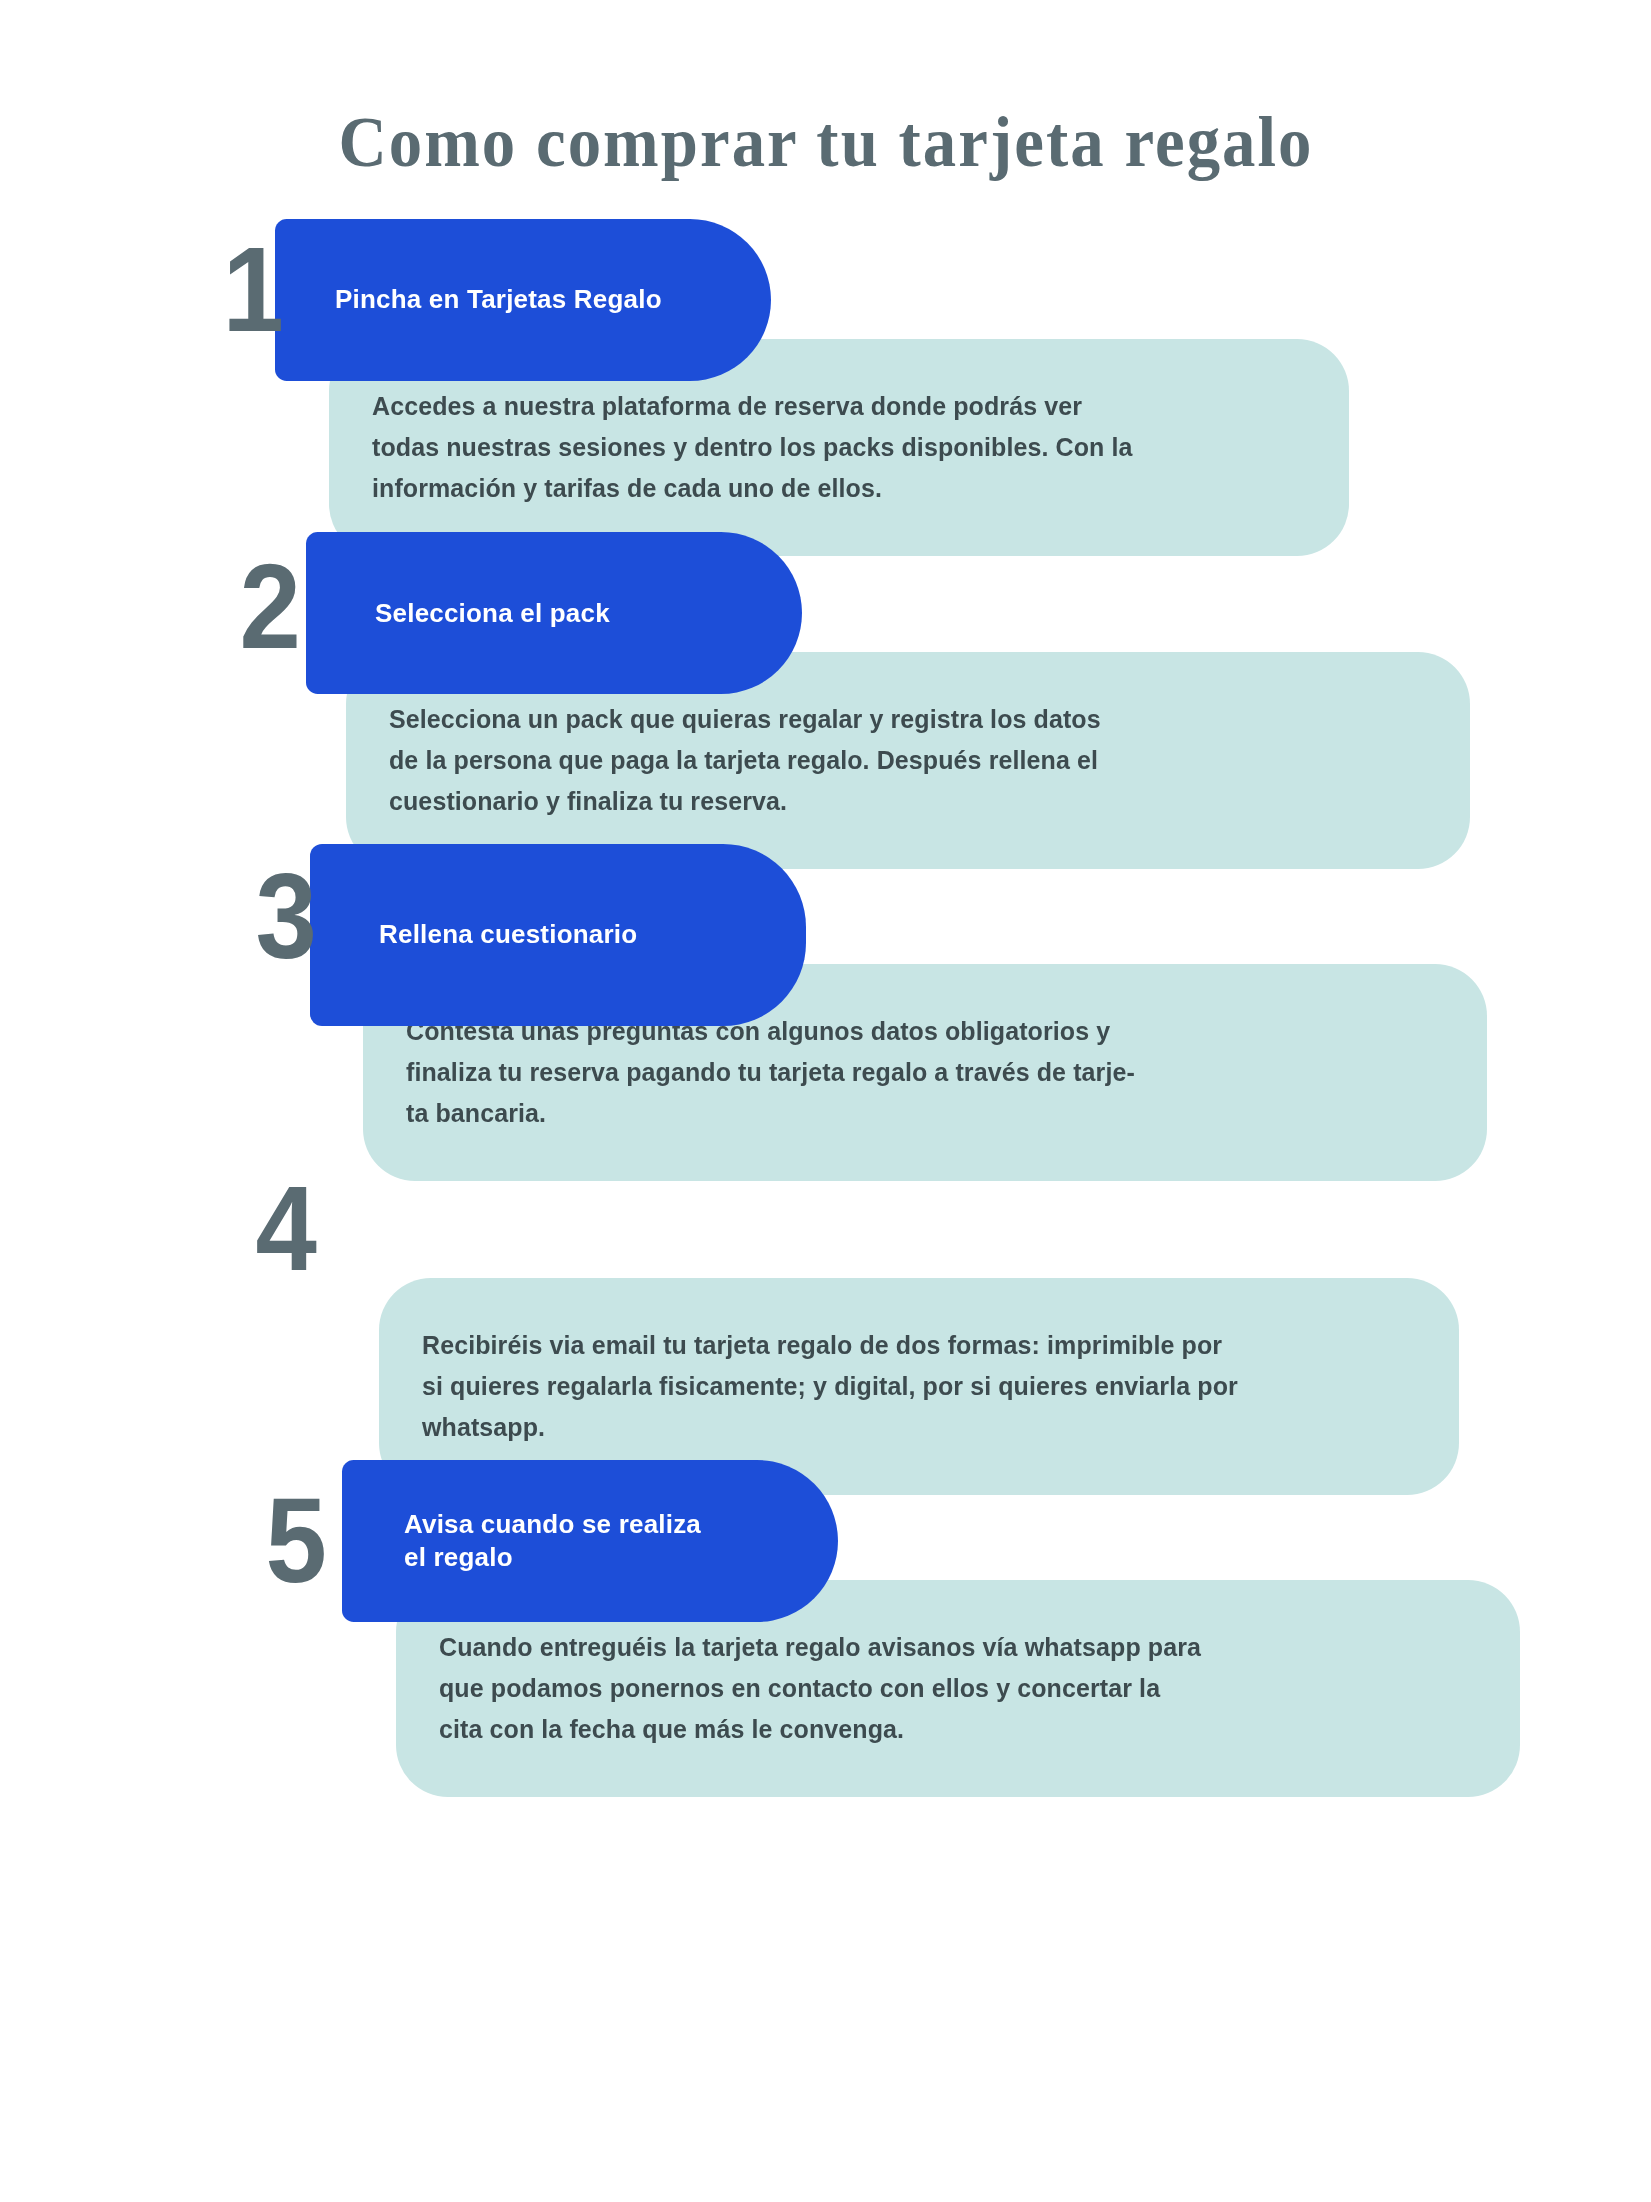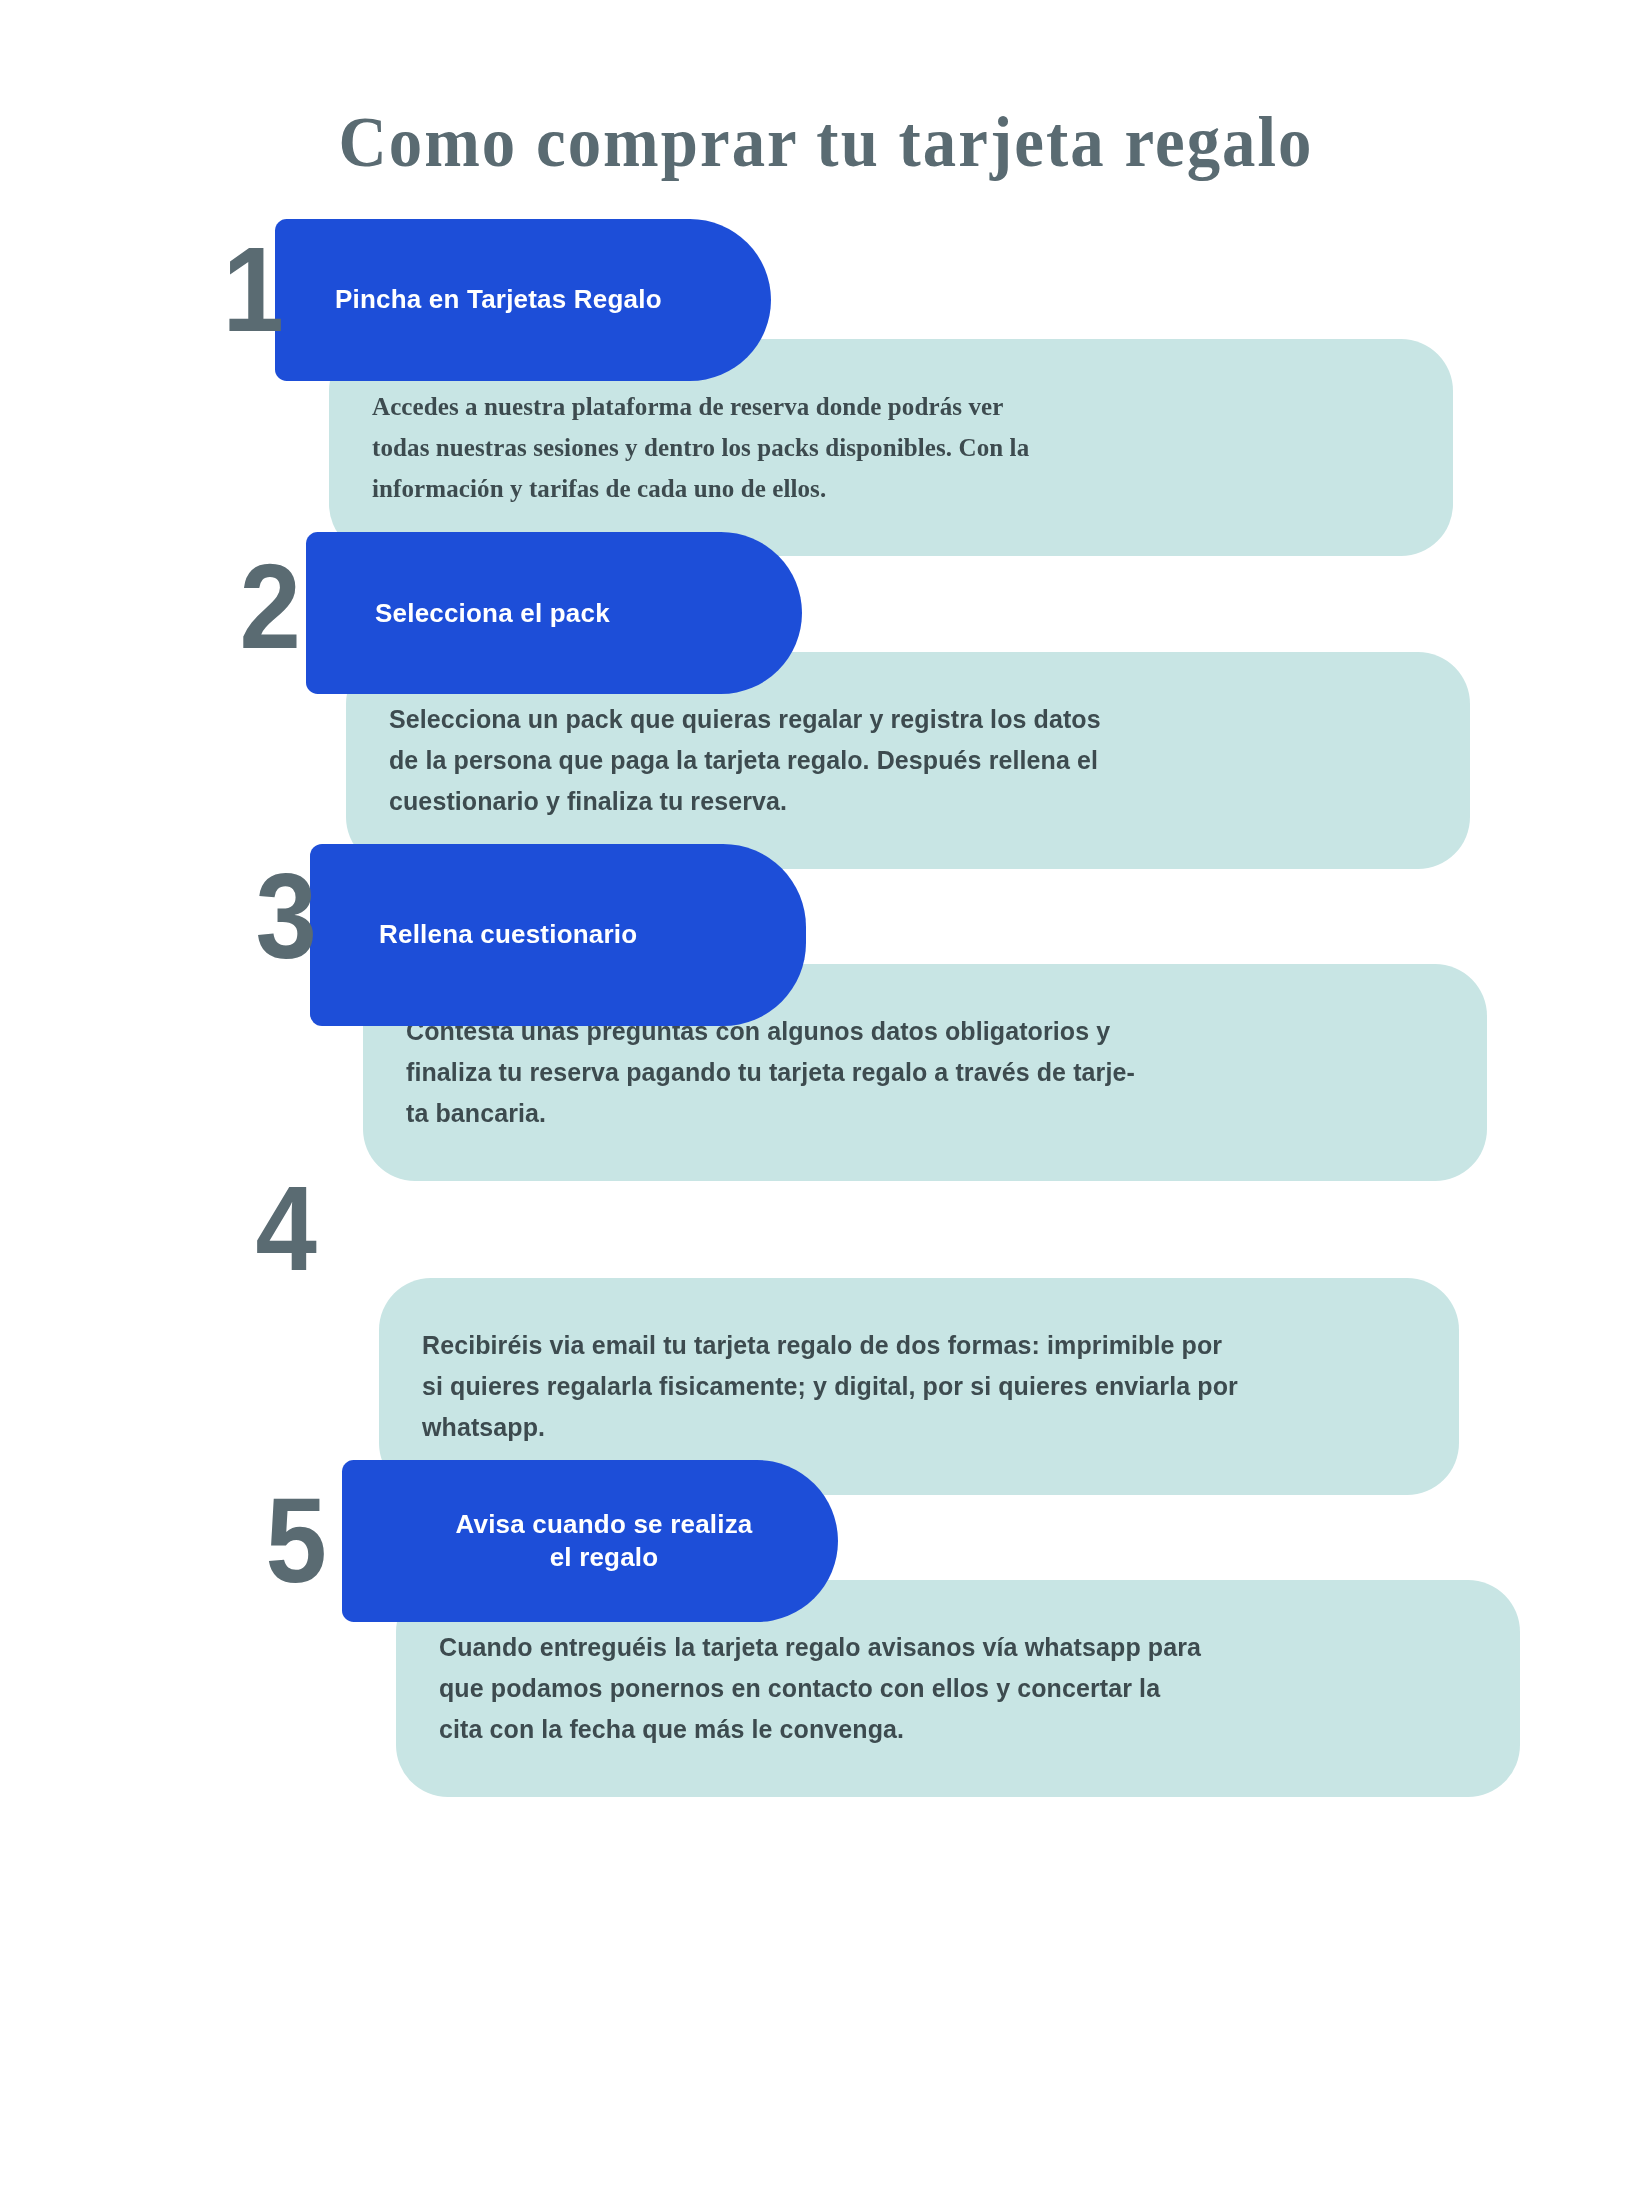--- a/index.html
+++ b/index.html
@@ -132,24 +132,23 @@
   .step-1 .step-header {
     left: 275px; top: 15.5px; width: 496px; height: 162px;
     border-radius: 12px 83px 83px 12px;
     padding-left: 60px;
   }
   .step-1 .notch {
     left: 275px; top: 15.5px; width: 62px; height: 162px;
     border-radius: 0 103px 103px 0 / 0 81px 81px 0;
   }
   .step-1 .step-body {
-    left: 329px; top: 136px; width: 1124px; height: 217px;
-    border-radius: 52px;
-    padding: 0 0 0 43px;
-    font-family: Liberation Serif, serif;
+    left: 329px; top: 136px; width: 1020px; height: 217px;
+    border-radius: 52px;
+    padding: 0 0 0 43px;
   }
 
   
   .step-2 .step-header {
     left: 306px; top: 12px; width: 496px; height: 162px;
     border-radius: 12px 83px 83px 12px;
     padding-left: 69px;
   }
   .step-2 .notch {
     left: 293px; top: 12px; width: 62px; height: 162px;
@@ -196,21 +195,21 @@
   
   .step-5 .step-header {
     left: 342px; top: 12px; width: 496px; height: 162px;
     border-radius: 12px 83px 83px 12px;
     padding-left: 62px;
   }
   .step-5 .notch {
     left: 342px; top: 12px; width: 62px; height: 162px;
     border-radius: 0 103px 103px 0 / 0 81px 81px 0;
   }
-  .step-5 .step-header .header-label { text-align: center; width: 400px; }
+  .step-5 .step-header .header-label { width: 400px; }
   .step-5 .step-body {
     left: 396px; top: 132px; width: 1124px; height: 217px;
     border-radius: 52px;
     padding: 0 0 0 43px;
   }
 </style>
 </head>
 <body>
 
 <div class="page">

